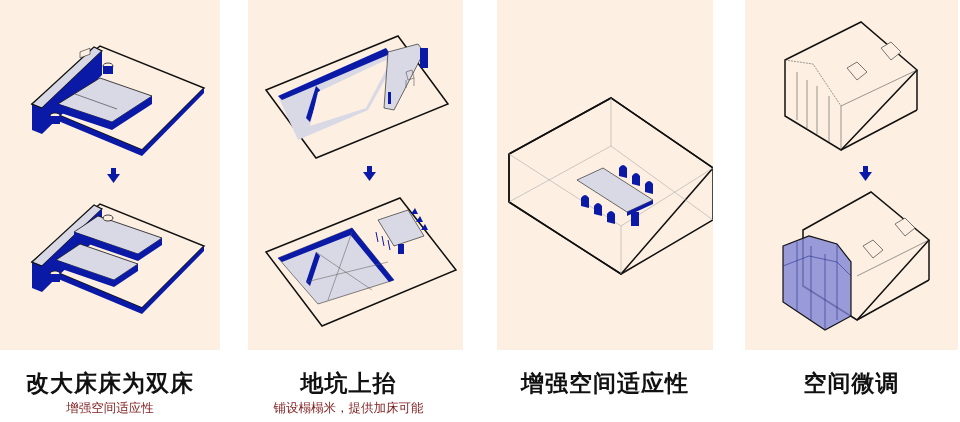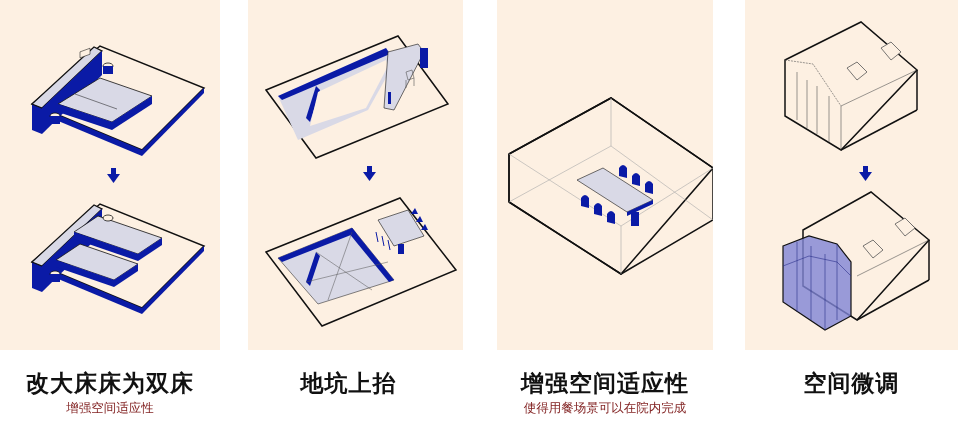--- a/index.html
+++ b/index.html
@@ -178,20 +178,20 @@
     </g>
   </svg>
 </div>
 
 <div class="caption" style="left:0;width:220px;">
   <div class="cap-title">改大床床为双床</div>
   <div class="cap-sub">增强空间适应性</div>
 </div>
 <div class="caption" style="left:241px;width:215px;">
   <div class="cap-title">地坑上抬</div>
+  <div class="cap-sub">铺设榻榻米，提供加床可能</div>
 </div>
 <div class="caption" style="left:497px;width:216px;">
   <div class="cap-title">增强空间适应性</div>
-  <div class="cap-sub">使得用餐场景可以在院内完成</div>
 </div>
 <div class="caption" style="left:745px;width:213px;">
   <div class="cap-title">空间微调</div>
 </div>
 
 </body></html>

